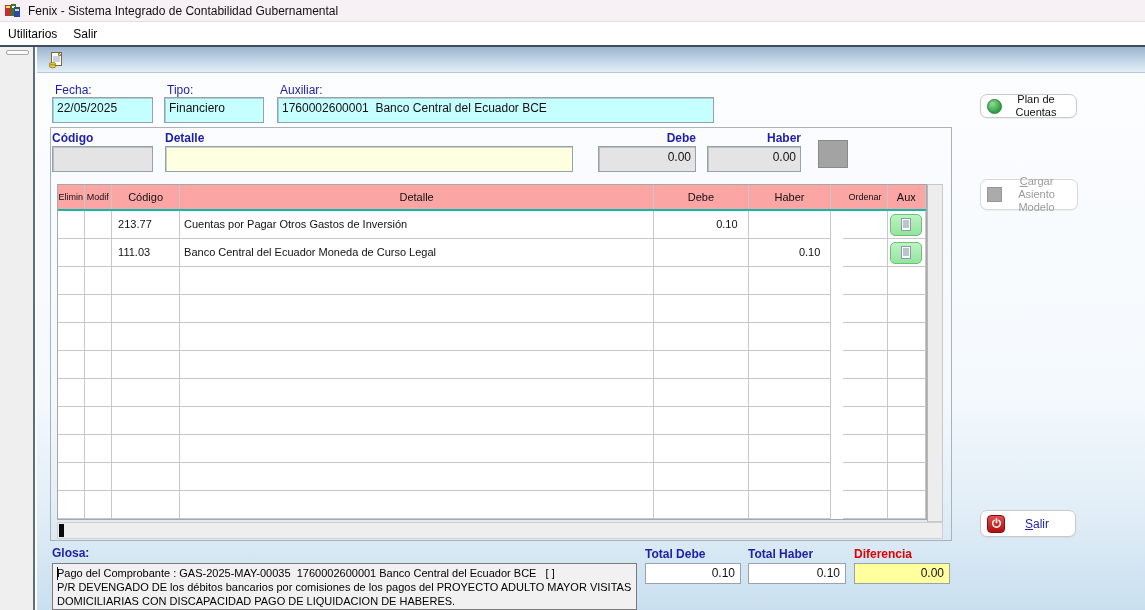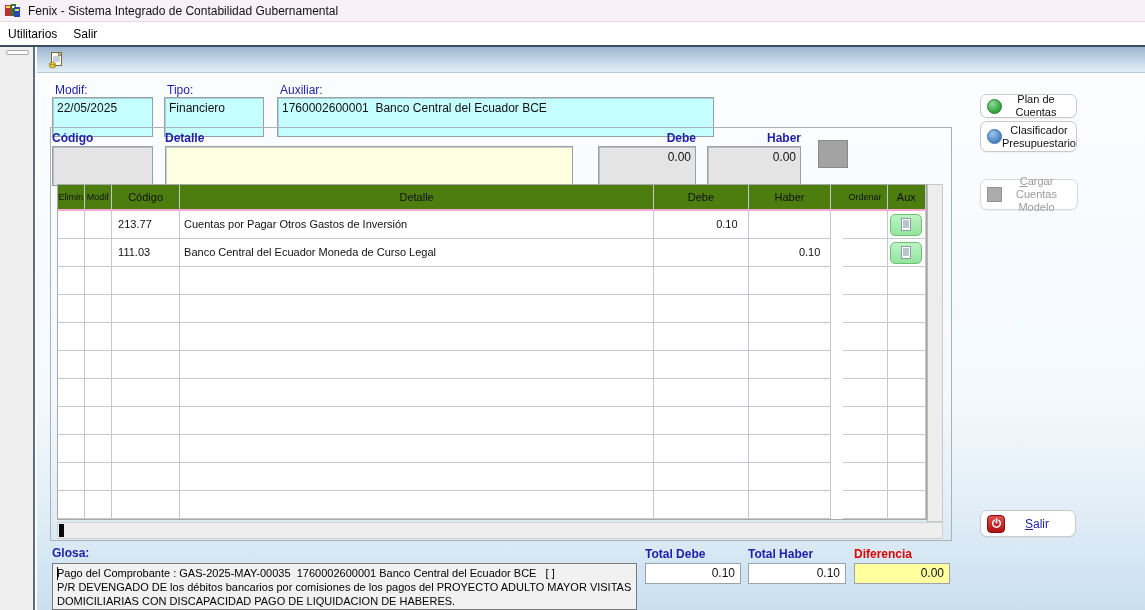--- a/index.html
+++ b/index.html
@@ -23,21 +23,21 @@
   .main-panel { position:absolute; left:37px; top:47px; width:1108px; height:563px;
     background:linear-gradient(180deg,#FCFDFF 0%,#F4F9FD 62%,#E2EEF7 82%,#C9DFF0 100%); }
 
   
   .toolbar { position:absolute; left:0; top:0; width:1108px; height:26px; background:linear-gradient(180deg,#9DB5CE 0%,#C3D6E8 55%,#E3EEF7 100%); border-bottom:1px solid #B9C9D8; }
   .tb-btn { position:absolute; left:9px; top:3px; width:20px; height:20px; display:flex; align-items:center; justify-content:center; }
 
   
   .lbl { position:absolute; color:#1E1EA8; font-size:12px; }
   .lbl.bold { font-weight:bold; }
-  .field { position:absolute; height:40px; border:1px solid #97A1AA; box-shadow:inset 1px 1px 0 rgba(110,120,130,.35); padding:0 4px; font-size:12px; line-height:20px; white-space:pre; overflow:hidden; }
+  .field { position:absolute; height:26px; border:1px solid #97A1AA; box-shadow:inset 1px 1px 0 rgba(110,120,130,.35); padding:0 4px; font-size:12px; line-height:20px; white-space:pre; overflow:hidden; }
   .cyan { background:#C5FFFF; }
   .grayfld { background:#E4E4E4; }
   .cream { background:#FFFFE1; }
   .num { text-align:right; }
 
   
   .groupbox { position:absolute; left:13px; top:80px; width:902px; height:414px; border:1px solid #A9B2BB; background:transparent; }
 
   
   .side-btn { position:absolute; background:#FFFFFF; border:1px solid #C9C9C9; border-radius:7px; display:flex; align-items:center; padding:2px 6px; cursor:default; box-shadow:0 1px 1px rgba(0,0,0,.05); }
@@ -47,21 +47,21 @@
   .sphere { width:15px; height:15px; border-radius:50%; flex:0 0 auto; }
   .sphere.green { background:radial-gradient(circle at 35% 30%, #8FDC96, #2E9E3F 70%); border:1px solid #2A8038; }
   .sphere.blue { background:radial-gradient(circle at 35% 30%, #9CC4EC, #4A82C0 70%); border:1px solid #3A6FA8; }
   .graysq { width:15px; height:15px; background:#ABABAB; border:1px solid #969696; flex:0 0 auto; }
   .power-ico { width:18px; height:18px; border-radius:4px; background:linear-gradient(180deg,#E05050,#B01010); border:1px solid #8A0C0C; display:flex; align-items:center; justify-content:center; flex:0 0 auto; }
   .salir-text { flex:1; text-align:center; font-size:12px; color:#1E1EA8; }
   .accel::first-letter { text-decoration:underline; }
 
   
   .grid { position:absolute; left:20px; top:137px; width:870px; border:1px solid #A8A8A8; background:#FFFFFF; }
-  .thead { display:flex; border-bottom:2px solid #f9a8d4; background:#4d7c0f; }
+  .thead { display:flex; border-bottom:2px solid #14b8a6; background:#fca5a5; }
   .thead .tcell { height:24px; display:flex; align-items:center; justify-content:center; font-size:11px; color:#111; border-right:1px solid #C4C8CC; }
   .thead .tcell.small { font-size:9px; }
   .trow { display:flex; background:#FFFFFF; }
   .trow .tcell { height:28px; border-right:1px solid #C4C8CC; border-bottom:1px solid #C4C8CC; font-size:11px; line-height:27px; white-space:nowrap; overflow:hidden; }
   .c-elimin{width:27px;} .c-modif{width:28px;} .c-codigo{width:69px; padding-left:6px;}
   .c-detalle{width:482px; padding-left:4px;} .c-debe{width:96px; text-align:right; padding-right:10px;}
   .c-haber{width:84px; text-align:right; padding-right:10px;} .c-ordenar{width:45px;margin-left:12px;} .c-aux{width:39px;}
   .thead .c-codigo, .thead .c-detalle { padding:0; text-align:center; justify-content:center; }
   .thead .c-debe, .thead .c-haber { padding:0; justify-content:center; }
   .aux-cell { display:flex; align-items:center; justify-content:center; padding:0 !important; }
@@ -122,21 +122,21 @@
             <line x1="5" y1="5" x2="12" y2="5" stroke="#9AA6B2"></line>
             <line x1="5" y1="7" x2="12" y2="7" stroke="#9AA6B2"></line>
             <line x1="5" y1="9" x2="12" y2="9" stroke="#9AA6B2"></line>
             <ellipse cx="4.5" cy="12" rx="3.2" ry="1.6" fill="#E8C840" stroke="#8A7010" stroke-width=".7"></ellipse>
             <ellipse cx="4.5" cy="14.2" rx="3.2" ry="1.6" fill="#E8C840" stroke="#8A7010" stroke-width=".7"></ellipse>
           </svg>
         </span>
       </div>
     </div>
 
-    <span class="lbl" style="left:18px; top:36px;">Modif:</span>
+    <span class="lbl" style="left:18px; top:36px;">Fecha:</span>
     <div class="field cyan" style="left:15px; top:50px; width:101px;">22/05/2025</div>
 
     <span class="lbl" style="left:130px; top:36px;">Tipo:</span>
     <div class="field cyan" style="left:127px; top:50px; width:100px;">Financiero</div>
 
     <span class="lbl" style="left:243px; top:36px;">Auxiliar:</span>
     <div class="field cyan" style="left:240px; top:50px; width:437px;">1760002600001  Banco Central del Ecuador BCE</div>
 
     <div class="groupbox"></div>
 
@@ -305,28 +305,24 @@
     <div class="vscroll"></div>
     <div class="hscroll">
       <div class="hthumb"></div>
     </div>
 
     <div class="side-btn" style="left:943px; top:47px; width:97px; height:24px;">
       <span class="sphere green"></span>
       <span class="btn-text">Plan de Cuentas</span>
     </div>
 
-    <div class="side-btn" style="left:943px; top:74px; width:97px; height:31px;">
-      <span class="sphere blue"></span>
-      <span class="btn-text">Clasificador Presupuestario</span>
-    </div>
 
     <div class="side-btn disabled" style="left:943px; top:132px; width:98px; height:31px;">
       <span class="graysq"></span>
-      <span class="btn-text accel">Cargar Cuentas Modelo</span>
+      <span class="btn-text accel">Cargar Asiento Modelo</span>
     </div>
 
     <div class="side-btn" style="left:943px; top:463px; width:96px; height:27px;">
       <span class="power-ico">
         <svg width="11" height="11" viewBox="0 0 12 12">
           <path d="M6 1 L6 5" stroke="#FFFFFF" stroke-width="1.8" stroke-linecap="round"></path>
           <path d="M3.4 2.6 A 4.2 4.2 0 1 0 8.6 2.6" fill="none" stroke="#FFFFFF" stroke-width="1.6" stroke-linecap="round"></path>
         </svg>
       </span>
       <span class="salir-text accel">Salir</span>

